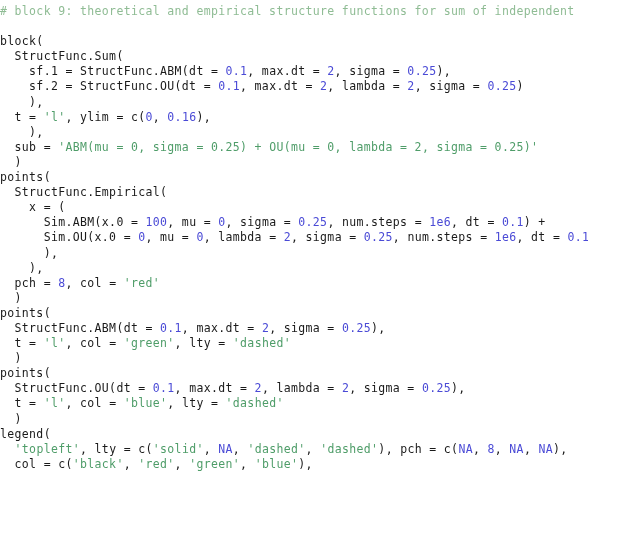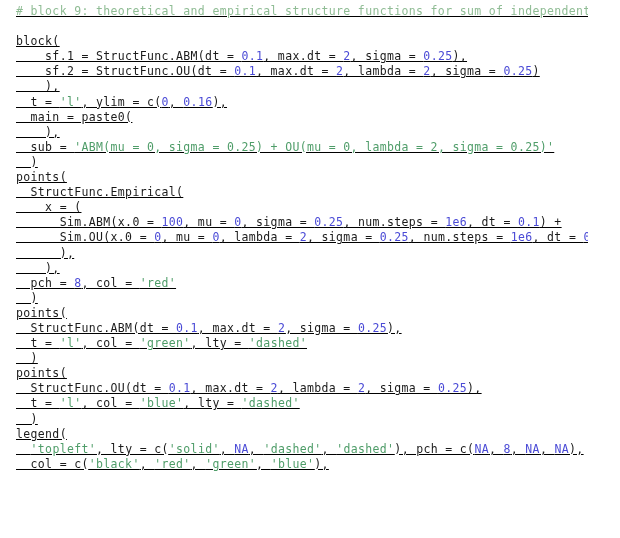--- a/index.html
+++ b/index.html
@@ -11,24 +11,23 @@
   body {
     width: 620px;
     height: 538px;
     overflow: hidden;
     font-family: "DejaVu Sans Mono", "Liberation Mono", monospace;
   }
   #code-listing {
     width: 588px;
     height: 538px;
     box-sizing: border-box;
-    padding: 4px 0 0 16px;
+    padding: 4px 0 0 0;
     background: #ffffff;
     overflow: hidden;
-    text-decoration: underline;
   }
   .code-line {
     height: 15.1px;
     line-height: 15.1px;
     font-size: 11.5px;
     letter-spacing: 0.35px;
     white-space: pre;
     color: #1a1a1a;
   }
   .tok { white-space: pre; }
@@ -38,25 +37,25 @@
   .tok-number  { color: #4a4ad6; }
   .tok-const   { color: #4a4ad6; text-align: right; }
 </style>
 </head>
 <body>
 
 <div id="code-listing">
     <div class="code-line"><span class="tok tok-comment"># block 9: theoretical and empirical structure functions for sum of independent</span></div>
     <div class="code-line"><span class="tok tok-plain"></span></div>
     <div class="code-line"><span class="tok tok-plain">block(</span></div>
+    <div class="code-line"><span class="tok tok-plain">  StructFunc.Sum(</span></div>
     <div class="code-line"><span class="tok tok-plain">    sf.1 = StructFunc.ABM(dt = </span><span class="tok tok-number">0.1</span><span class="tok tok-plain">, max.dt = </span><span class="tok tok-number">2</span><span class="tok tok-plain">, sigma = </span><span class="tok tok-number">0.25</span><span class="tok tok-plain">),</span></div>
     <div class="code-line"><span class="tok tok-plain">    sf.2 = StructFunc.OU(dt = </span><span class="tok tok-number">0.1</span><span class="tok tok-plain">, max.dt = </span><span class="tok tok-number">2</span><span class="tok tok-plain">, lambda = </span><span class="tok tok-number">2</span><span class="tok tok-plain">, sigma = </span><span class="tok tok-number">0.25</span><span class="tok tok-plain">)</span></div>
     <div class="code-line"><span class="tok tok-plain">    ),</span></div>
     <div class="code-line"><span class="tok tok-plain">  t = </span><span class="tok tok-string">'l'</span><span class="tok tok-plain">, ylim = c(</span><span class="tok tok-number">0</span><span class="tok tok-plain">, </span><span class="tok tok-number">0.16</span><span class="tok tok-plain">),</span></div>
-    <div class="code-line"><span class="tok tok-plain">  main = paste0(</span></div>
     <div class="code-line"><span class="tok tok-plain">    ),</span></div>
     <div class="code-line"><span class="tok tok-plain">  sub = </span><span class="tok tok-string">'ABM(mu = 0, sigma = 0.25) + OU(mu = 0, lambda = 2, sigma = 0.25)'</span></div>
     <div class="code-line"><span class="tok tok-plain">  )</span></div>
     <div class="code-line"><span class="tok tok-plain">points(</span></div>
     <div class="code-line"><span class="tok tok-plain">  StructFunc.Empirical(</span></div>
     <div class="code-line"><span class="tok tok-plain">    x = (</span></div>
     <div class="code-line"><span class="tok tok-plain">      Sim.ABM(x.0 = </span><span class="tok tok-number">100</span><span class="tok tok-plain">, mu = </span><span class="tok tok-number">0</span><span class="tok tok-plain">, sigma = </span><span class="tok tok-number">0.25</span><span class="tok tok-plain">, num.steps = </span><span class="tok tok-number">1e6</span><span class="tok tok-plain">, dt = </span><span class="tok tok-number">0.1</span><span class="tok tok-plain">) +</span></div>
     <div class="code-line"><span class="tok tok-plain">      Sim.OU(x.0 = </span><span class="tok tok-number">0</span><span class="tok tok-plain">, mu = </span><span class="tok tok-number">0</span><span class="tok tok-plain">, lambda = </span><span class="tok tok-number">2</span><span class="tok tok-plain">, sigma = </span><span class="tok tok-number">0.25</span><span class="tok tok-plain">, num.steps = </span><span class="tok tok-number">1e6</span><span class="tok tok-plain">, dt = </span><span class="tok tok-number">0.1</span><span class="tok tok-plain">)</span></div>
     <div class="code-line"><span class="tok tok-plain">      ),</span></div>
     <div class="code-line"><span class="tok tok-plain">    ),</span></div>

